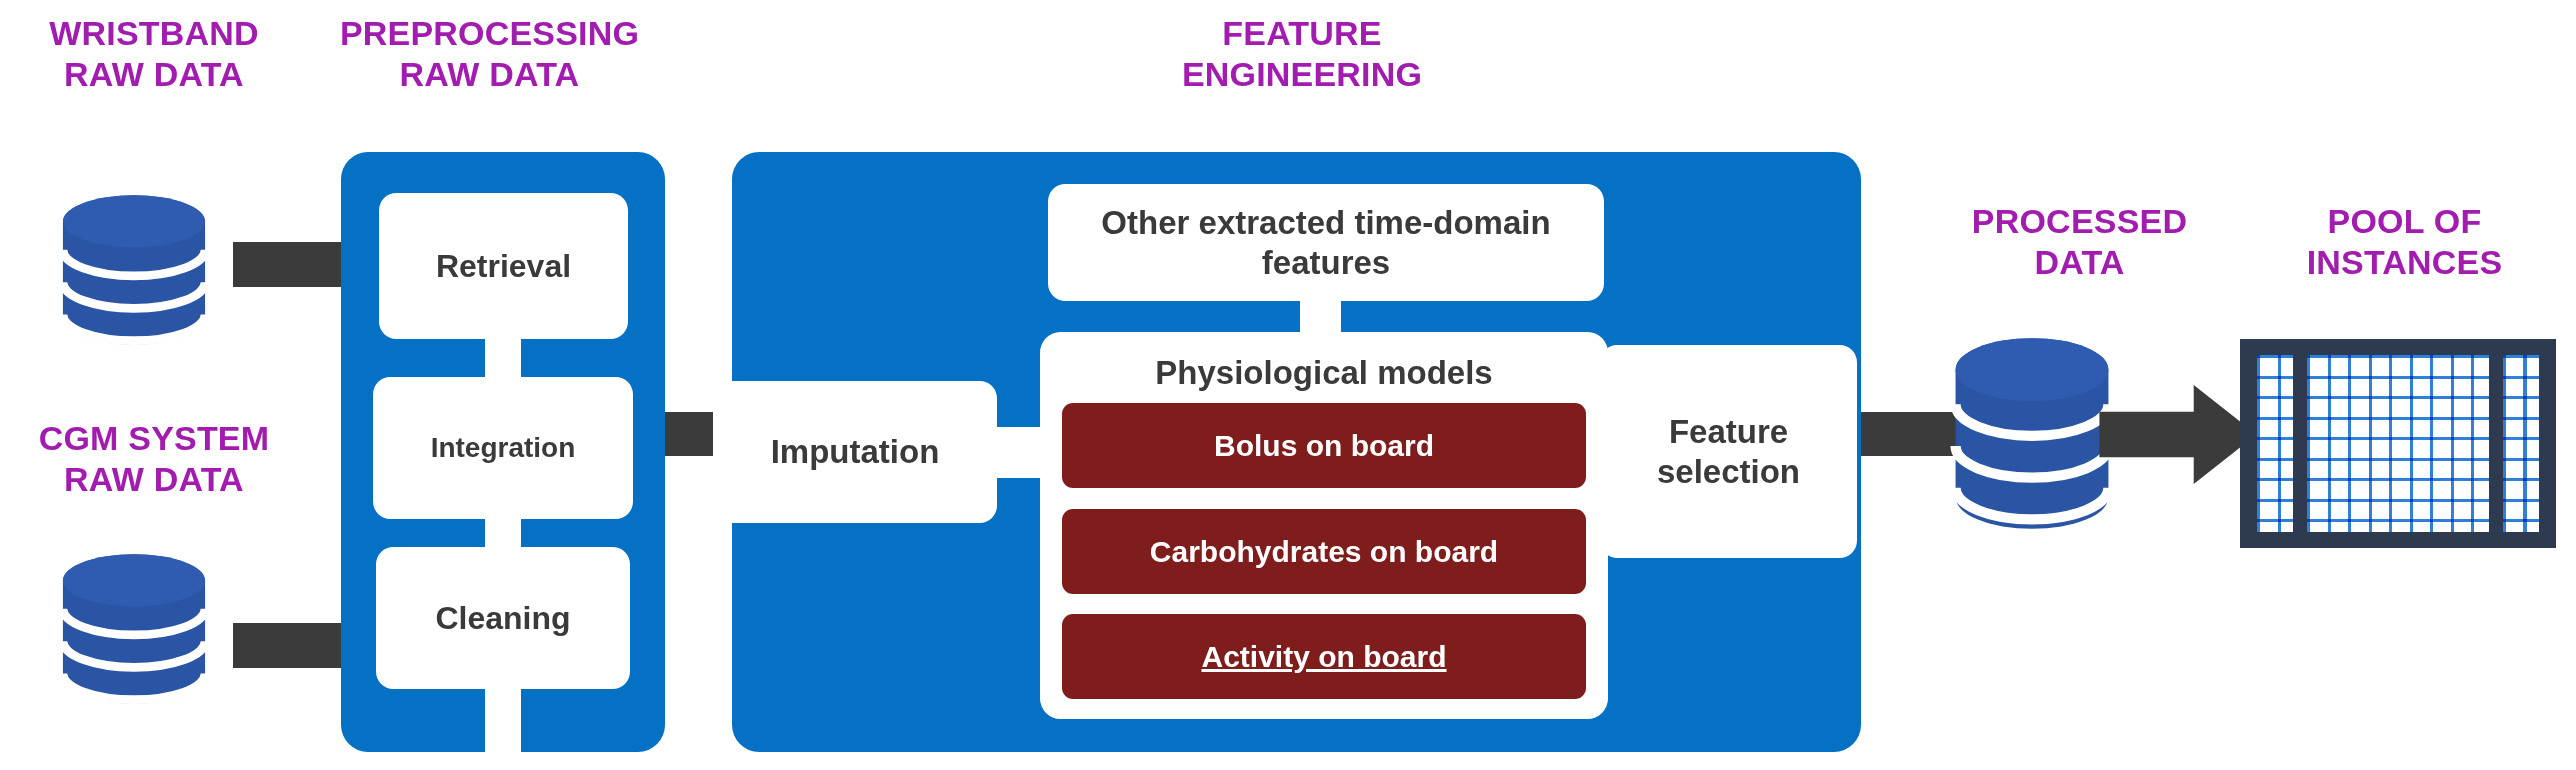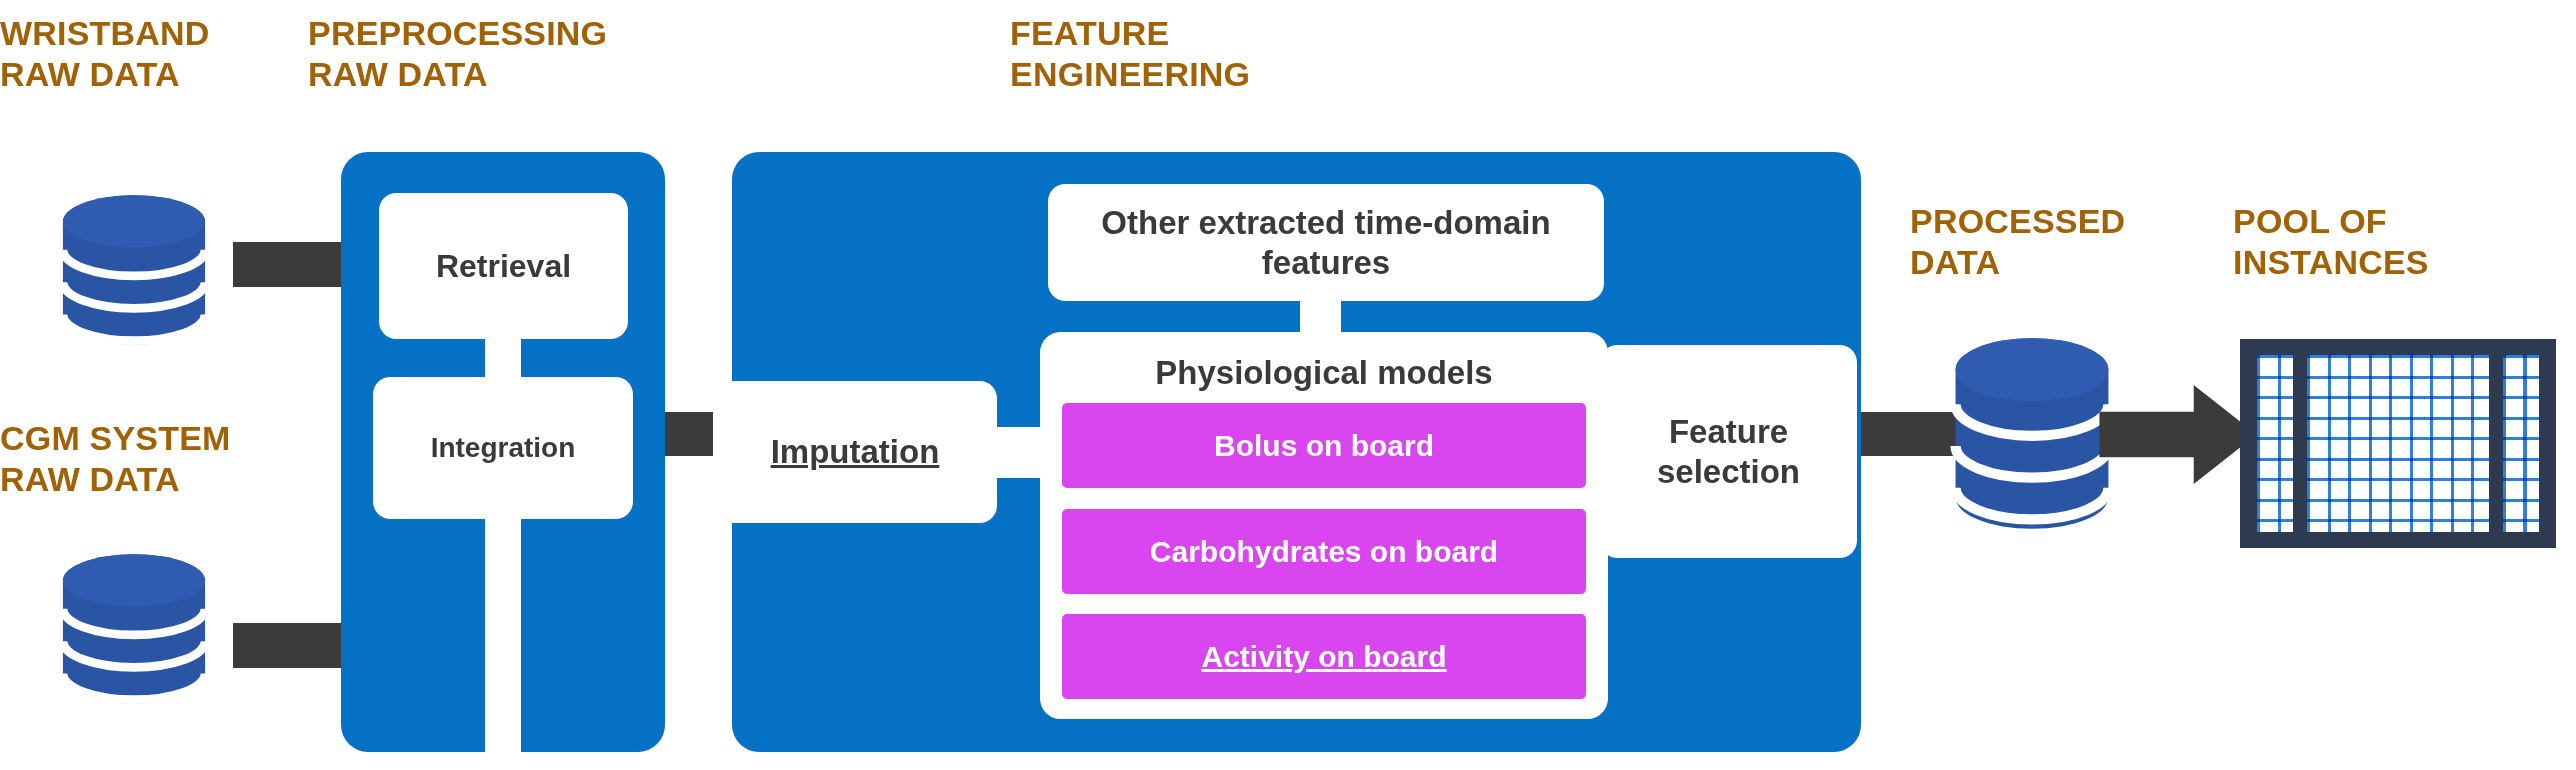--- a/index.html
+++ b/index.html
@@ -16,23 +16,23 @@
   #canvas {
     position: relative;
     width: 2576px;
     height: 770px;
     background: #ffffff;
   }
 
   
   .caption {
     position: absolute;
-    color: #a16207;
+    color: #a21caf;
     font-weight: bold;
-    text-align: left;
+    text-align: center;
     line-height: 1.22;
     letter-spacing: 0.2px;
     white-space: pre-line;
   }
 
   
   .db {
     position: absolute;
   }
 
@@ -60,22 +60,22 @@
     text-align: center;
     color: #3a3a3a;
     font-weight: bold;
     line-height: 1.2;
     box-sizing: border-box;
   }
 
   
   .blue-box {
     position: absolute;
-    background: #d946ef;
-    border-radius: 5px;
+    background: #7f1d1d;
+    border-radius: 11px;
     display: flex;
     align-items: center;
     justify-content: center;
     text-align: center;
     color: #ffffff;
     font-weight: bold;
     line-height: 1.2;
     box-sizing: border-box;
   }
 
@@ -158,27 +158,30 @@
     <div class="white-rib" style="left:144px; top:174px; width:36px; height:485px;"></div>
 
     <div class="white-box" style="left:38px; top:32px; width:249px; height:146px; font-size:32px;margin-top:9px;">
       <span>Retrieval</span>
     </div>
 
     <div class="white-box" style="left:32px; top:225px; width:260px; height:142px; font-size:28px;">
       <span>Integration</span>
     </div>
 
+    <div class="white-box" style="left:35px; top:395px; width:254px; height:142px; font-size:32px;">
+      <span>Cleaning</span>
+    </div>
   </div>
 
   <div class="connector" style="left:665px; top:412px; width:82px; height:44px;"></div>
 
   <div class="blue-panel" style="left:732px; top:152px; width:1129px; height:600px;">
 
-    <div class="white-box" style="left:-19px; top:229px; width:284px; height:142px; font-size:33px;text-decoration:underline;">
+    <div class="white-box" style="left:-19px; top:229px; width:284px; height:142px; font-size:33px;">
       <span>Imputation</span>
     </div>
 
     <div class="white-rib" style="left:260px; top:275px; width:55px; height:51px;"></div>
 
     <div class="white-box" style="left:316px; top:32px; width:556px; height:117px; font-size:33px; padding:0 20px;">
       <span>Other extracted time-domain features</span>
     </div>
 
     <div class="white-rib" style="left:568px; top:142px; width:41px; height:49px;"></div>

